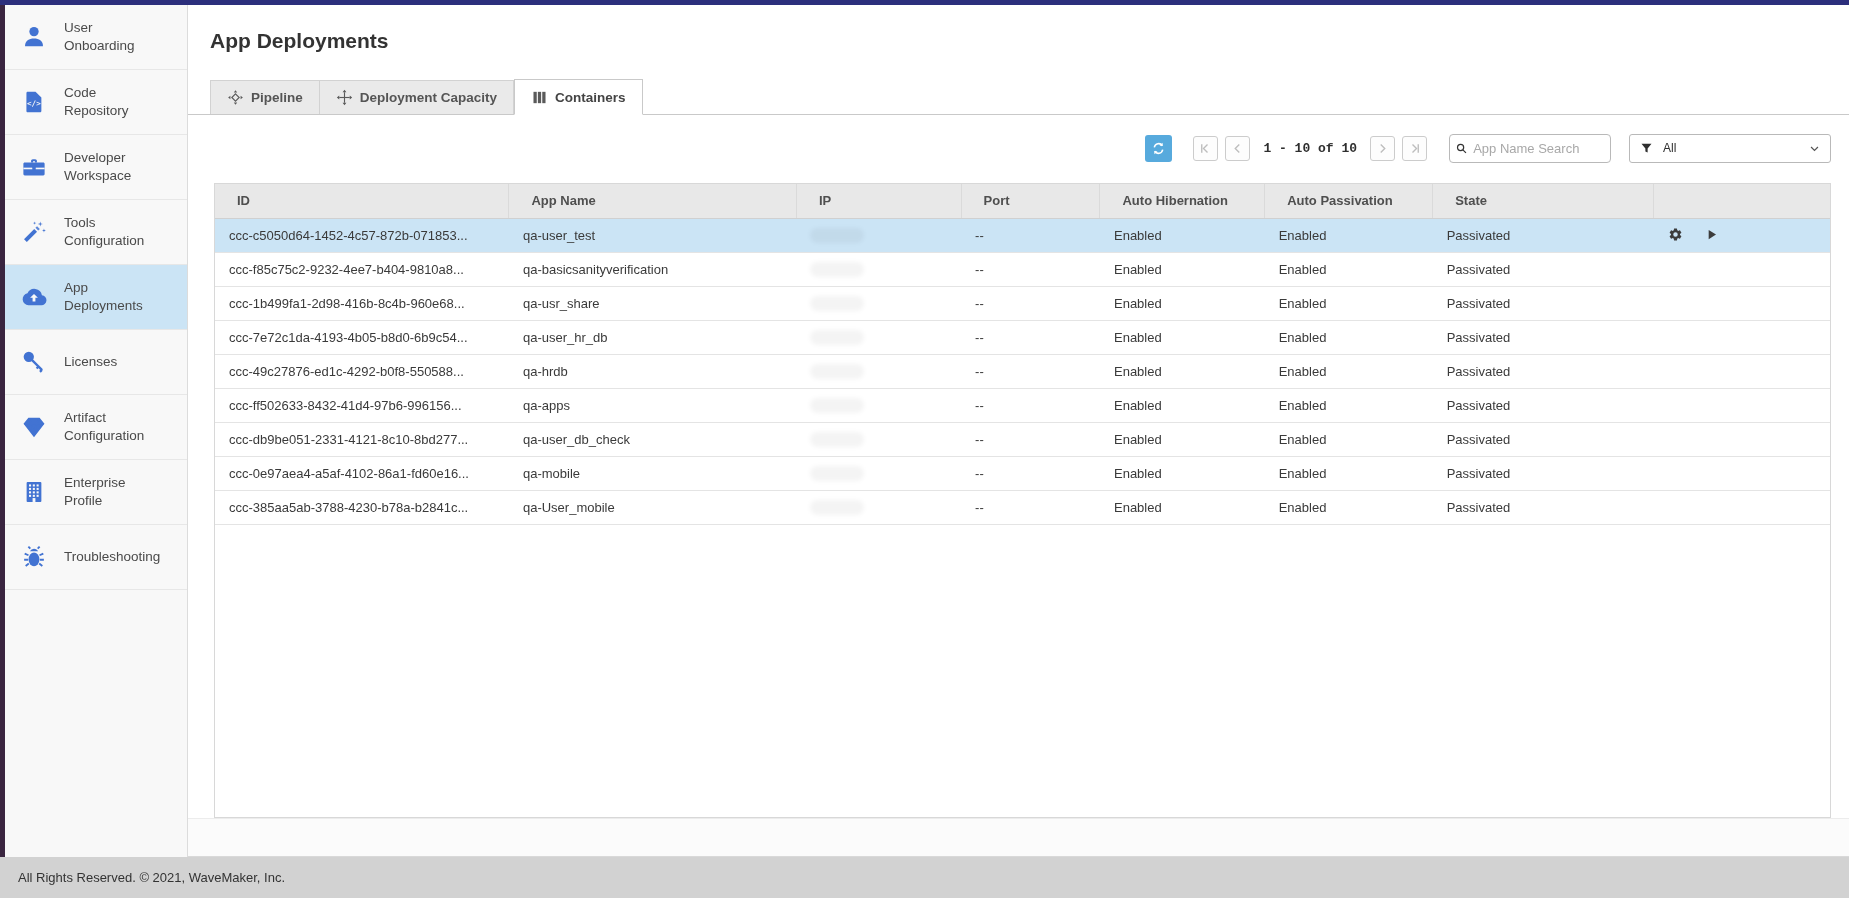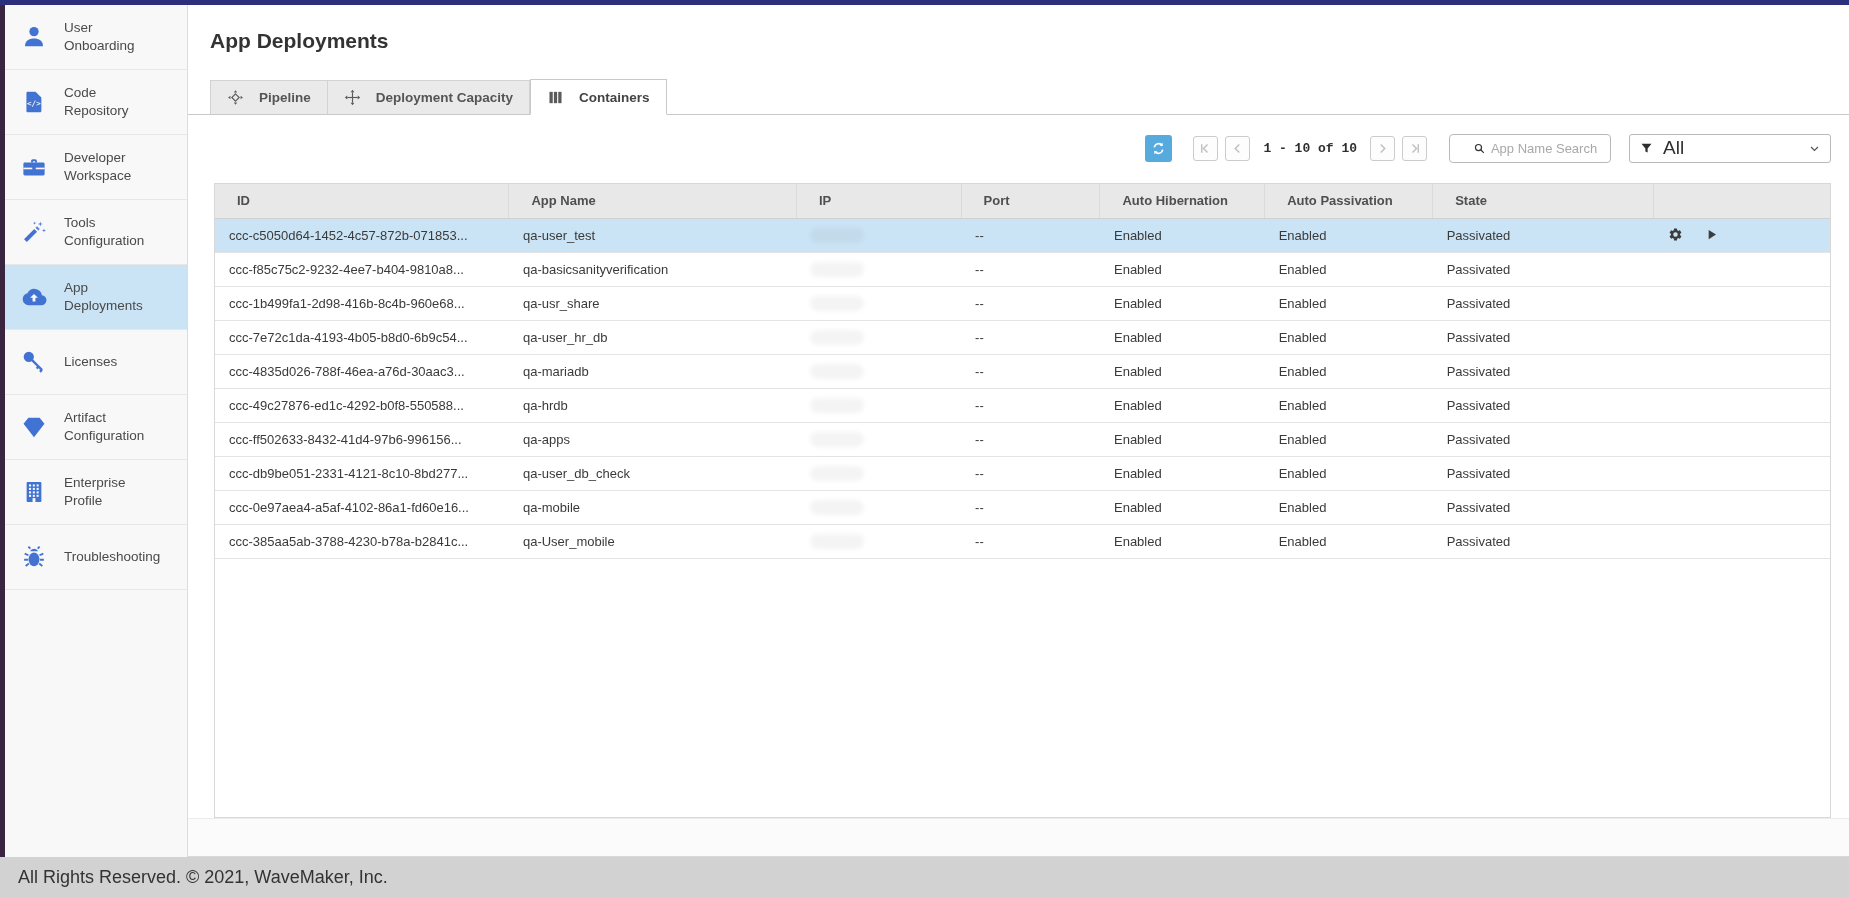--- a/index.html
+++ b/index.html
@@ -33,21 +33,21 @@
   
   .main { flex: 1; display: flex; flex-direction: column; background: #fff; min-width: 0; }
   .page-title { margin: 24px 0 0 22px; font-size: 21px; font-weight: bold; color: #333; }
 
   .tabbar {
     display: flex; align-items: flex-end;
     margin-top: 26px; padding-left: 22px;
     border-bottom: 1px solid #c9c9c9;
   }
   .tab {
-    display: flex; align-items: center; gap: 15px;
+    display: flex; align-items: center; gap: 7px;
     height: 34px; padding: 0 16px;
     background: #eaeaea;
     border: 1px solid #d2d2d2; border-bottom: none; border-left: none;
     font-size: 13.5px; font-weight: bold; color: #555;
     cursor: pointer; white-space: nowrap;
   }
   .tab:first-child { border-left: 1px solid #d2d2d2; }
   .tab.active {
     background: #fff; border: 1px solid #c9c9c9;
     border-bottom: 1px solid #fff; margin-bottom: -1px; height: 36px;
@@ -72,33 +72,33 @@
     width: 25px; height: 25px; margin-left: 7px;
     background: #fdfdfd; border: 1px solid #ccc; border-radius: 3px;
     display: flex; align-items: center; justify-content: center;
     color: #bdbdbd; cursor: default;
   }
   .pager-btn svg { width: 15px; height: 15px; }
   .range-text { font-size: 13px; font-weight: bold; color: #2f2f2f; margin: 0 6px 0 13px; white-space: nowrap; font-family: Liberation Mono, monospace; }
   .search-box {
     margin-left: 22px; width: 162px; height: 29px;
     border: 1px solid #b9b9b9; border-radius: 4px; background: #fff;
-    display: flex; align-items: center; gap: 5px; padding: 0 6px 0 23px;
+    display: flex; align-items: center; gap: 5px; padding: 0 6px 0 5px;
   }
   .search-box .mini-icon { color: #333; }
   .search-box input {
     border: none; outline: none; width: 100%; font-size: 13px; color: #333;
     font-family: "Liberation Sans", sans-serif; background: transparent;
   }
   .search-box input::placeholder { color: #a8a8a8; }
   .filter-box {
     margin-left: 18px; width: 202px; height: 29px;
     border: 1px solid #b9b9b9; border-radius: 3px; background: #fff;
     display: flex; align-items: center; gap: 9px; padding: 0 8px 0 9px;
-    font-size: 19px; color: #2f2f2f; cursor: pointer;
+    font-size: 12px; color: #2f2f2f; cursor: pointer;
   }
   .mini-icon { width: 15px; height: 15px; display: inline-flex; }
   .mini-icon svg { width: 100%; height: 100%; }
   .filter-chevron { margin-left: auto; color: #555; }
 
   
   .grid-wrap {
     margin: 0 18px 0 26px; height: 635px; overflow: hidden;
     border: 1px solid #d8d8d8; background: #fff;
   }
@@ -128,21 +128,21 @@
     width: 17px; height: 17px; color: #3c3c3c; display: inline-flex;
   }
   .action-btn svg { width: 100%; height: 100%; fill: currentColor; }
 
   .below-band { flex: 1; background: #fbfbfb; border-top: 1px solid #ececec; border-bottom: 1px solid #d9d9d9; }
 
   
   .footer {
     height: 41px; background: var(--footer-bg, #d2d2d2);
     display: flex; align-items: center; padding-left: 18px;
-    font-size: 18px; color: #333;
+    font-size: 13px; color: #333;
   }
 </style>
 </head>
 <body>
 
 <div class="top-strip"></div>
 
 <div class="mid">
   <aside class="sidebar">
     <nav>
@@ -405,30 +405,20 @@
               <td>ccc-7e72c1da-4193-4b05-b8d0-6b9c54...</td>
               <td>qa-user_hr_db</td>
               <td><span class="ip-smudge"></span></td>
               <td>--</td>
               <td>Enabled</td>
               <td>Enabled</td>
               <td>Passivated</td>
               <td></td>
             </tr>
             <tr class="">
-              <td>ccc-4835d026-788f-46ea-a76d-30aac3...</td>
-              <td>qa-mariadb</td>
-              <td><span class="ip-smudge"></span></td>
-              <td>--</td>
-              <td>Enabled</td>
-              <td>Enabled</td>
-              <td>Passivated</td>
-              <td></td>
-            </tr>
-            <tr class="">
               <td>ccc-49c27876-ed1c-4292-b0f8-550588...</td>
               <td>qa-hrdb</td>
               <td><span class="ip-smudge"></span></td>
               <td>--</td>
               <td>Enabled</td>
               <td>Enabled</td>
               <td>Passivated</td>
               <td></td>
             </tr>
             <tr class="">

